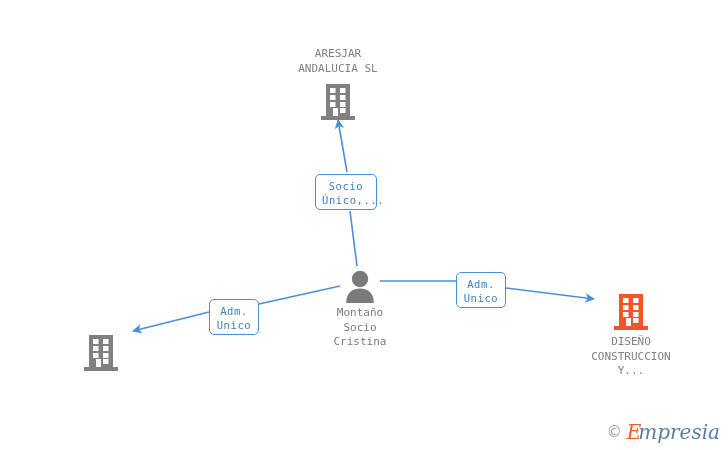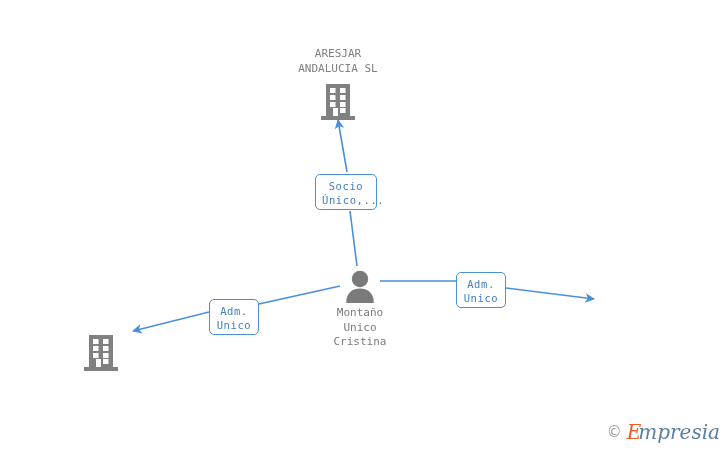--- a/index.html
+++ b/index.html
@@ -148,41 +148,60 @@
   </div>
 
   <div class="node person" style="left:360px; top:269px;">
     <span class="glyph">
       <svg width="34" height="34" viewBox="0 0 34 34">
         <circle cx="17" cy="10" r="8.2" fill="#7a7a7a"></circle>
         <path d="M3.2 34 C3.2 23.5 9.8 19.6 17 19.6 C24.2 19.6 30.8 23.5 30.8 34 Z" fill="#7a7a7a"></path>
       </svg>
     </span>
     <span class="caption">Montaño
-Unico
+Socio
 Cristina</span>
   </div>
 
   <div class="node company" style="left:101px; top:333px;">
     <span class="glyph">
       <svg width="38" height="40" viewBox="0 0 38 40">
         <rect x="7" y="2" width="24" height="32" fill="#808080"></rect>
         <rect x="2" y="34" width="34" height="4" fill="#808080"></rect>
         <rect x="11" y="6" width="5.5" height="5" fill="#ffffff"></rect>
         <rect x="21" y="6" width="5.5" height="5" fill="#ffffff"></rect>
         <rect x="11" y="13" width="5.5" height="5" fill="#ffffff"></rect>
         <rect x="21" y="13" width="5.5" height="5" fill="#ffffff"></rect>
         <rect x="11" y="20" width="5.5" height="5" fill="#ffffff"></rect>
         <rect x="21" y="20" width="5.5" height="5" fill="#ffffff"></rect>
         <rect x="14" y="26" width="5" height="8" fill="#ffffff"></rect>
         <rect x="21" y="26" width="5.5" height="5" fill="#ffffff"></rect>
       </svg>
     </span>
   </div>
 
+  <div class="node company" style="left:631px; top:292px;">
+    <span class="glyph">
+      <svg width="38" height="40" viewBox="0 0 38 40">
+        <rect x="7" y="2" width="24" height="32" fill="#f4542a"></rect>
+        <rect x="2" y="34" width="34" height="4" fill="#f4542a"></rect>
+        <rect x="11" y="6" width="5.5" height="5" fill="#ffffff"></rect>
+        <rect x="21" y="6" width="5.5" height="5" fill="#ffffff"></rect>
+        <rect x="11" y="13" width="5.5" height="5" fill="#ffffff"></rect>
+        <rect x="21" y="13" width="5.5" height="5" fill="#ffffff"></rect>
+        <rect x="11" y="20" width="5.5" height="5" fill="#ffffff"></rect>
+        <rect x="21" y="20" width="5.5" height="5" fill="#ffffff"></rect>
+        <rect x="14" y="26" width="5" height="8" fill="#ffffff"></rect>
+        <rect x="21" y="26" width="5.5" height="5" fill="#ffffff"></rect>
+      </svg>
+    </span>
+    <span class="caption">DISEÑO
+CONSTRUCCION
+Y...</span>
+  </div>
 
   <div class="rel" style="left:315px; top:174px; width:62px; height:36px;">Socio
 Único,...</div>
 
   <div class="rel" style="left:209px; top:299px; width:50px; height:36px;">Adm.
 Unico</div>
 
   <div class="rel" style="left:456px; top:272px; width:50px; height:36px;">Adm.
 Unico</div>
 

